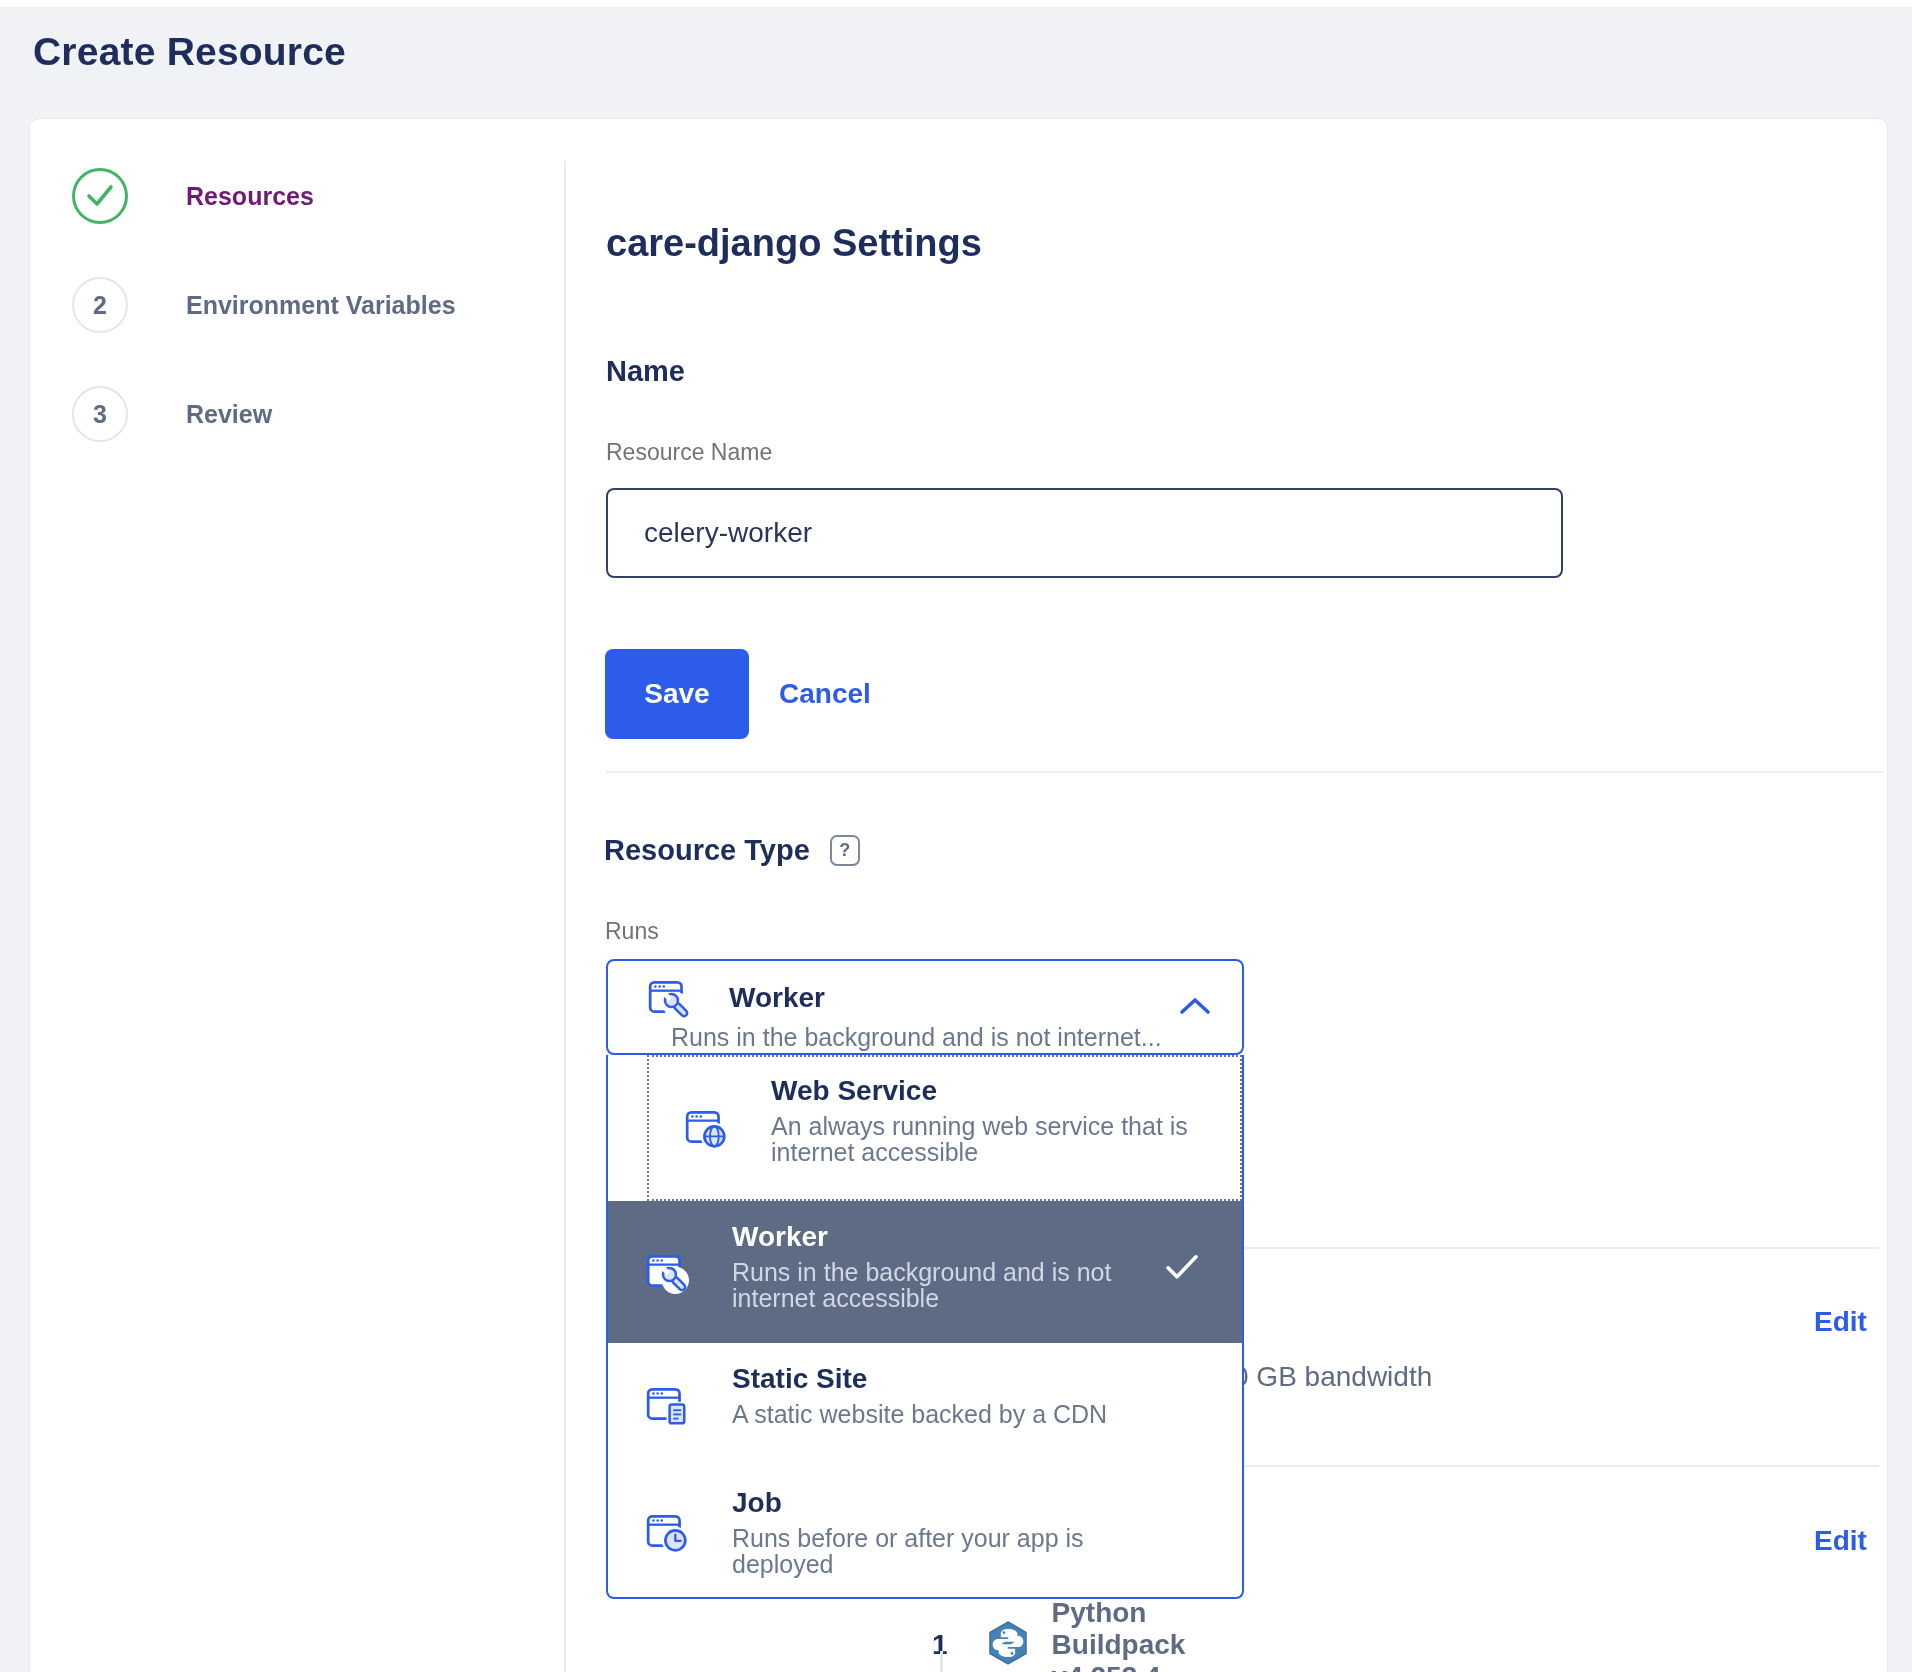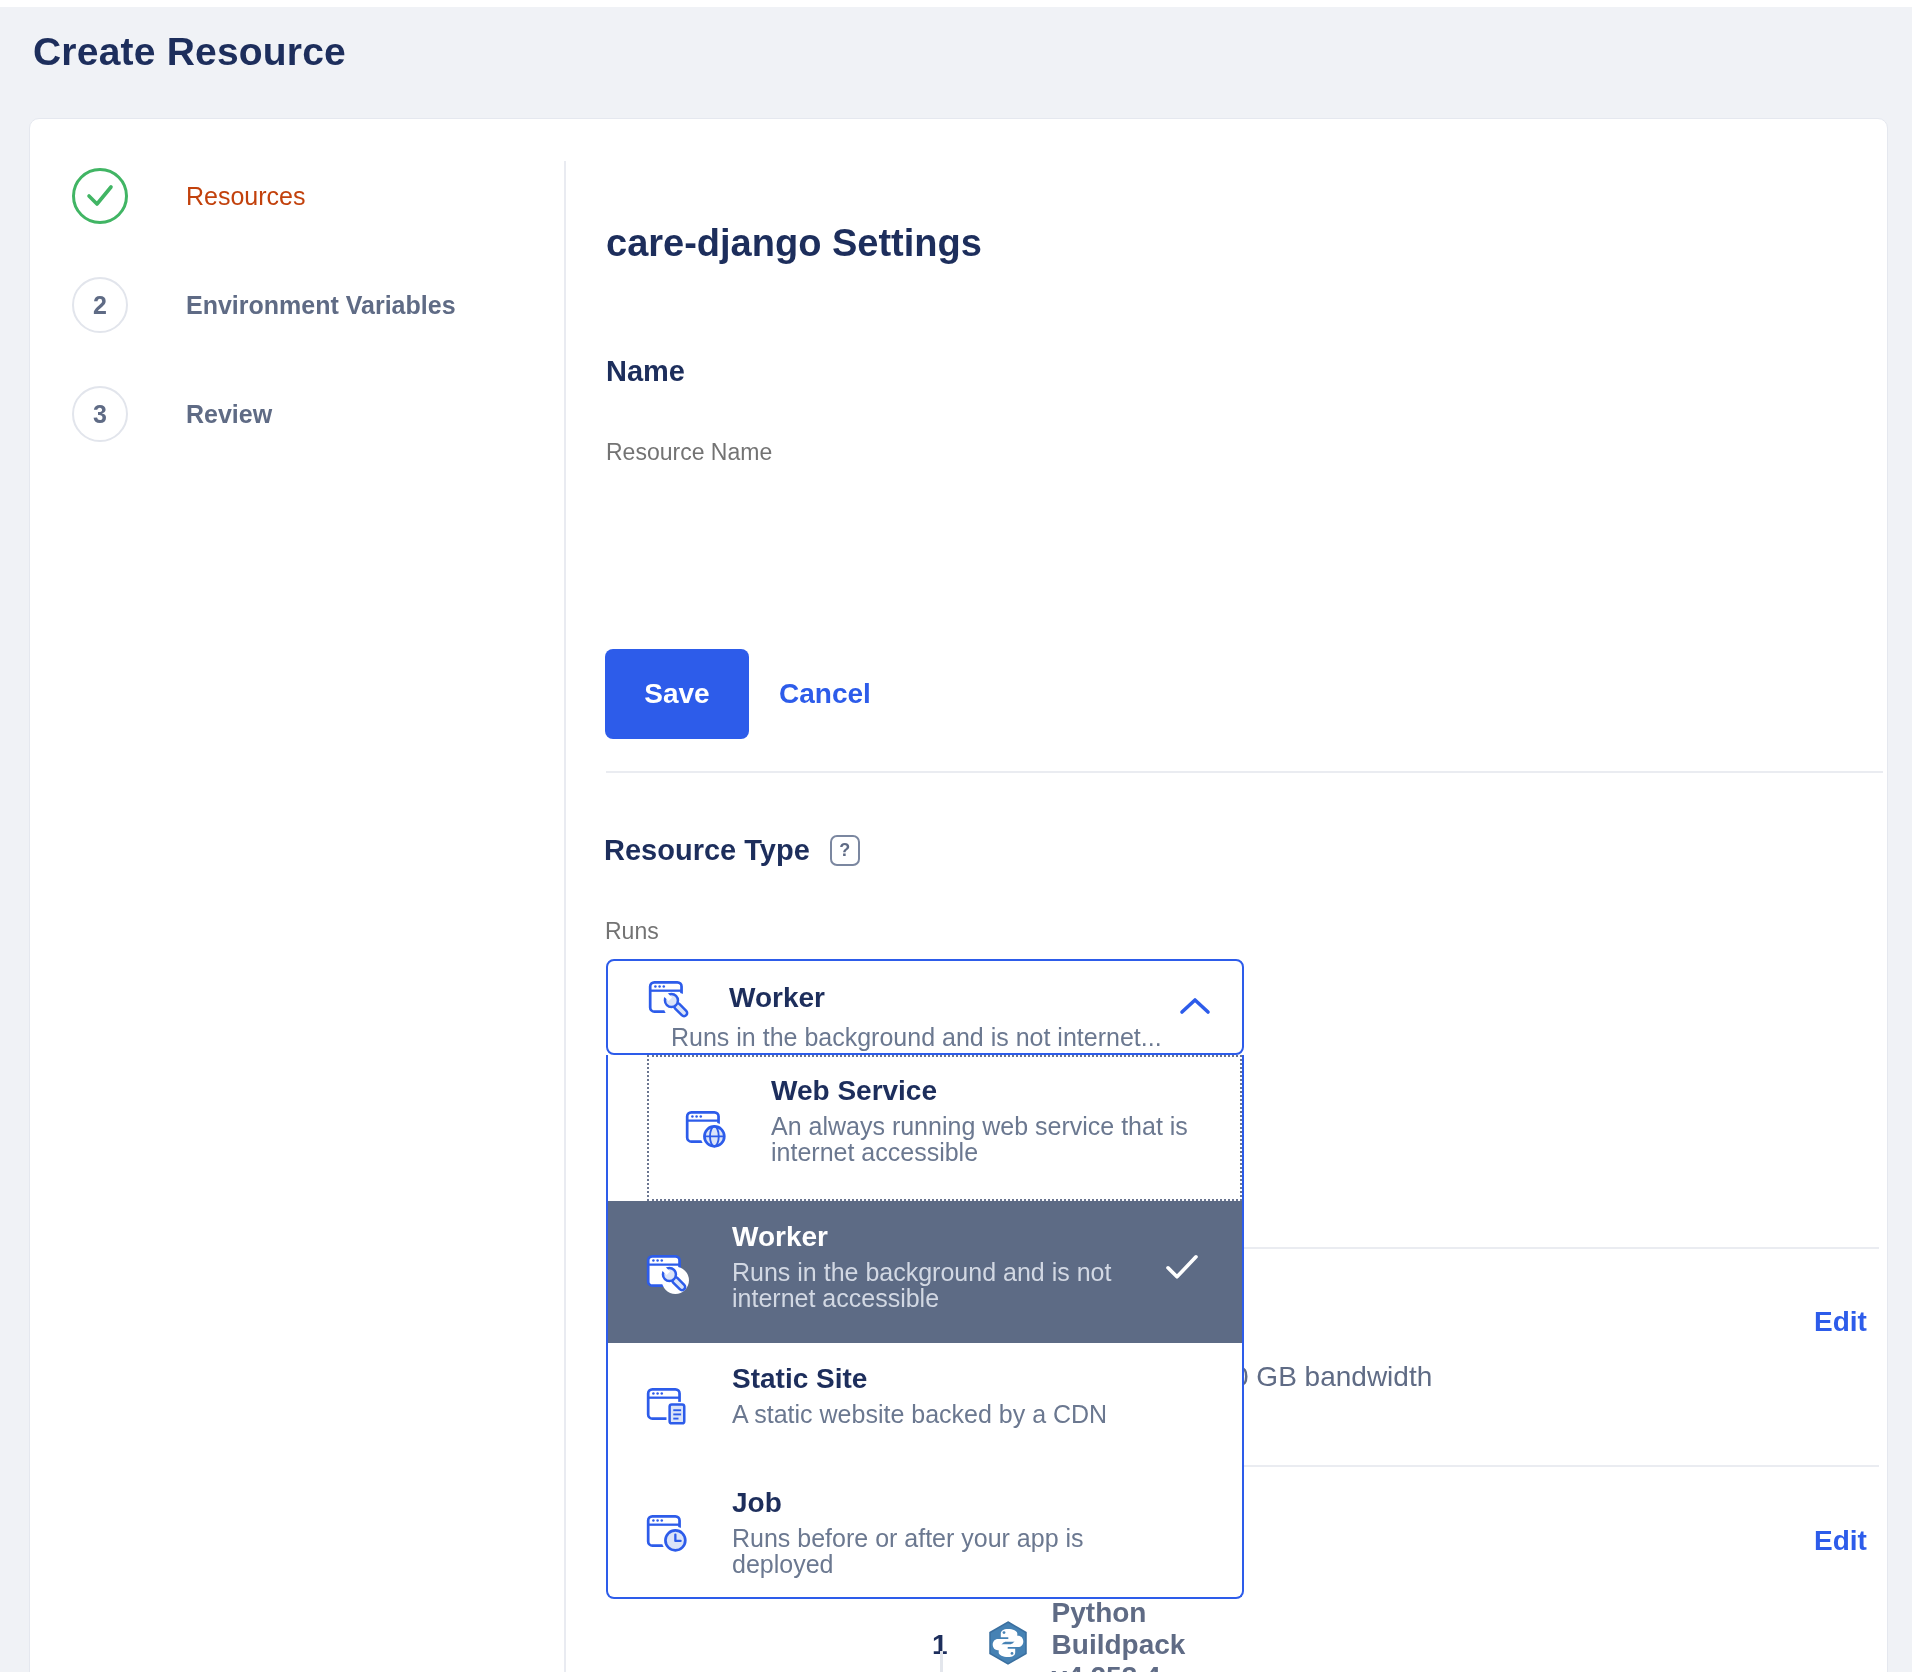--- a/index.html
+++ b/index.html
@@ -9,21 +9,21 @@
   .page-title{position:absolute;left:33px;top:30px;font-size:39px;font-weight:700;color:#1d2e5c;letter-spacing:.2px;}
   .card{position:absolute;left:29px;top:118px;width:1857px;height:1554px;background:#ffffff;border:1px solid #e5e8ef;border-radius:10px 10px 0 0;overflow:hidden;}
 
   
   .v-divider{position:absolute;left:534px;top:42px;bottom:0;width:2px;background:#e9ebf1;}
   .step{position:absolute;left:42px;display:flex;align-items:center;}
   .step .circ{width:56px;height:56px;border-radius:50%;box-sizing:border-box;display:flex;align-items:center;justify-content:center;background:#fff;}
   .step .circ.done{border:3px solid #41b564;}
   .step .circ.todo{border:2px solid #e2e5ec;color:#5f6b85;font-size:25px;font-weight:600;}
   .step .lbl{margin-left:58px;font-size:25px;}
-  .step .lbl.active{color:#c2410c;font-weight:400;}
+  .step .lbl.active{color:#701a75;font-weight:700;}
   .step .lbl.idle{color:#5f6b85;font-weight:600;}
 
   
   .settings-heading{position:absolute;left:576px;top:103px;font-size:38px;font-weight:700;color:#1d2e5c;}
   .section-heading{position:absolute;font-size:29px;font-weight:700;color:#1d2e5c;}
   .field-label{position:absolute;font-size:23px;font-weight:400;color:#737373;}
   .name-input{position:absolute;left:576px;top:369px;width:957px;height:90px;box-sizing:border-box;border:2px solid #344066;border-radius:8px;background:#fff;font-size:28px;color:#29355c;padding:0 0 0 36px;outline:none;font-family:"Liberation Sans",sans-serif;}
   .save-btn{position:absolute;left:575px;top:530px;width:144px;height:90px;background:#2d5cea;color:#fff;border:none;border-radius:8px;font-size:28px;font-weight:600;cursor:pointer;font-family:"Liberation Sans",sans-serif;}
   .cancel-link{position:absolute;left:749px;top:530px;height:90px;line-height:90px;color:#2d5cea;font-size:28px;font-weight:600;cursor:pointer;}
   .hr1{position:absolute;left:576px;top:652px;width:1277px;height:2px;background:#eaecf1;}
@@ -92,20 +92,21 @@
     </div>
 
     <div class="step" style="top:267px;">
       <span class="circ todo">3</span>
       <span class="lbl idle">Review</span>
     </div>
 
     <div class="settings-heading">care-django Settings</div>
     <div class="section-heading" style="left:576px;top:236px;">Name</div>
     <div class="field-label" style="left:576px;top:320px;">Resource Name</div>
+    <input class="name-input" type="text" value="celery-worker" style="">
 
     <button class="save-btn">Save</button>
     <span class="cancel-link">Cancel</span>
 
     <div class="hr1"></div>
 
     <div class="rtype-heading">
       <span class="txt">Resource Type</span>
       <span class="help-badge">?</span>
     </div>

